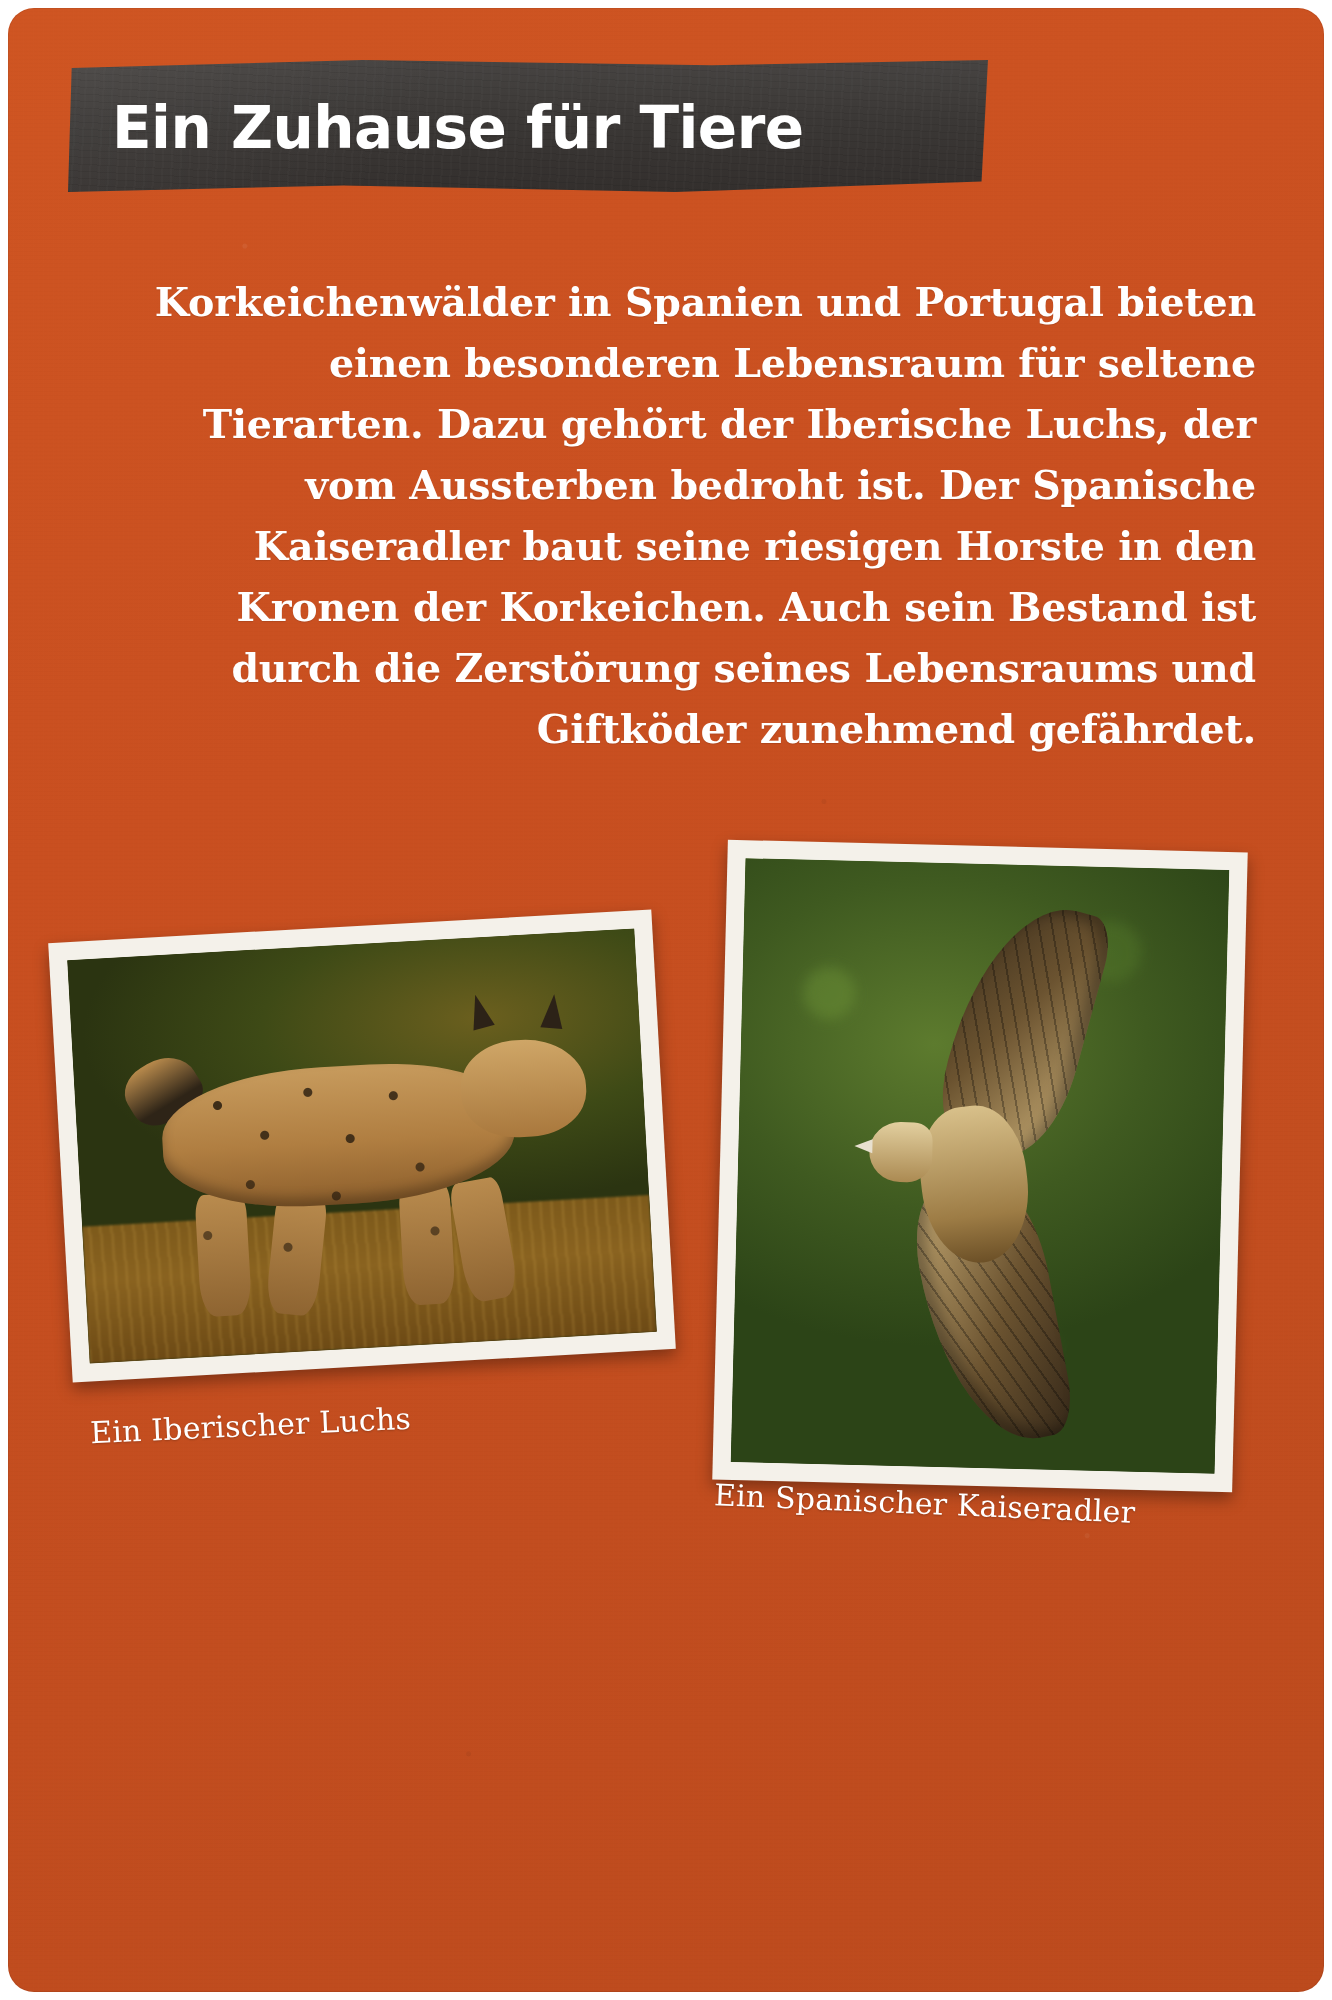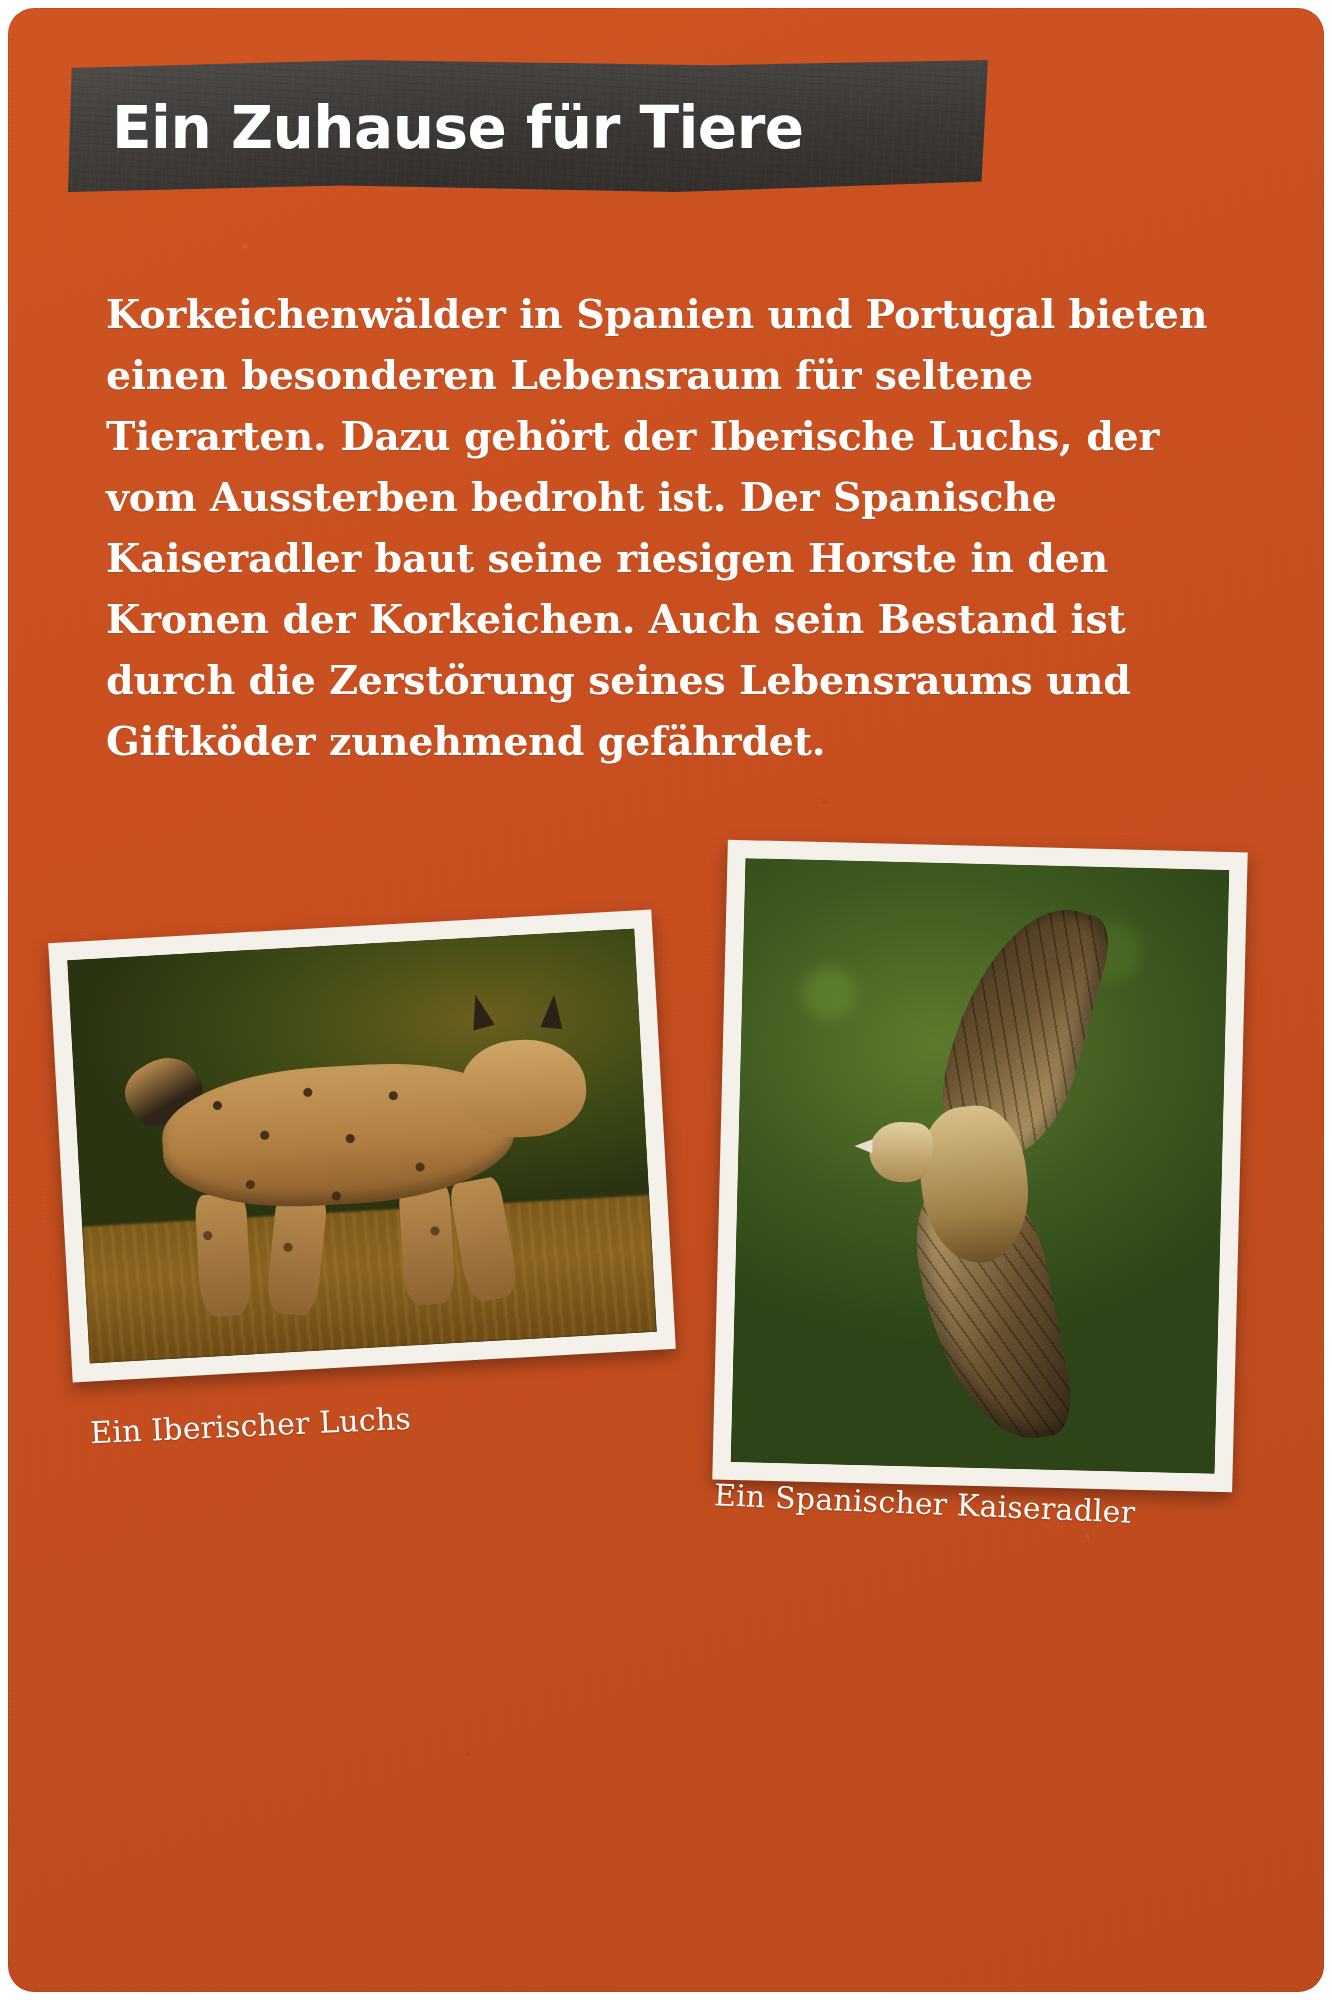--- a/index.html
+++ b/index.html
@@ -84,22 +84,23 @@
     color: #ffffff;
     font-family: "DejaVu Serif", serif;
     font-weight: 700;
     font-size: 39.5px;
     line-height: 61px;
     letter-spacing: -0.2px;
     text-shadow: 0 1px 1px rgba(0,0,0,0.12);
   }
   .para-1 {
     left: 98px;
-    top: 276px;
+    top: 264px;
     width: 1150px;
+    text-align: right;
   }
   .para-2 {
     left: 98px;
     top: 1588px;
     width: 1160px;
   }
 
   
   .photo {
     position: absolute;

